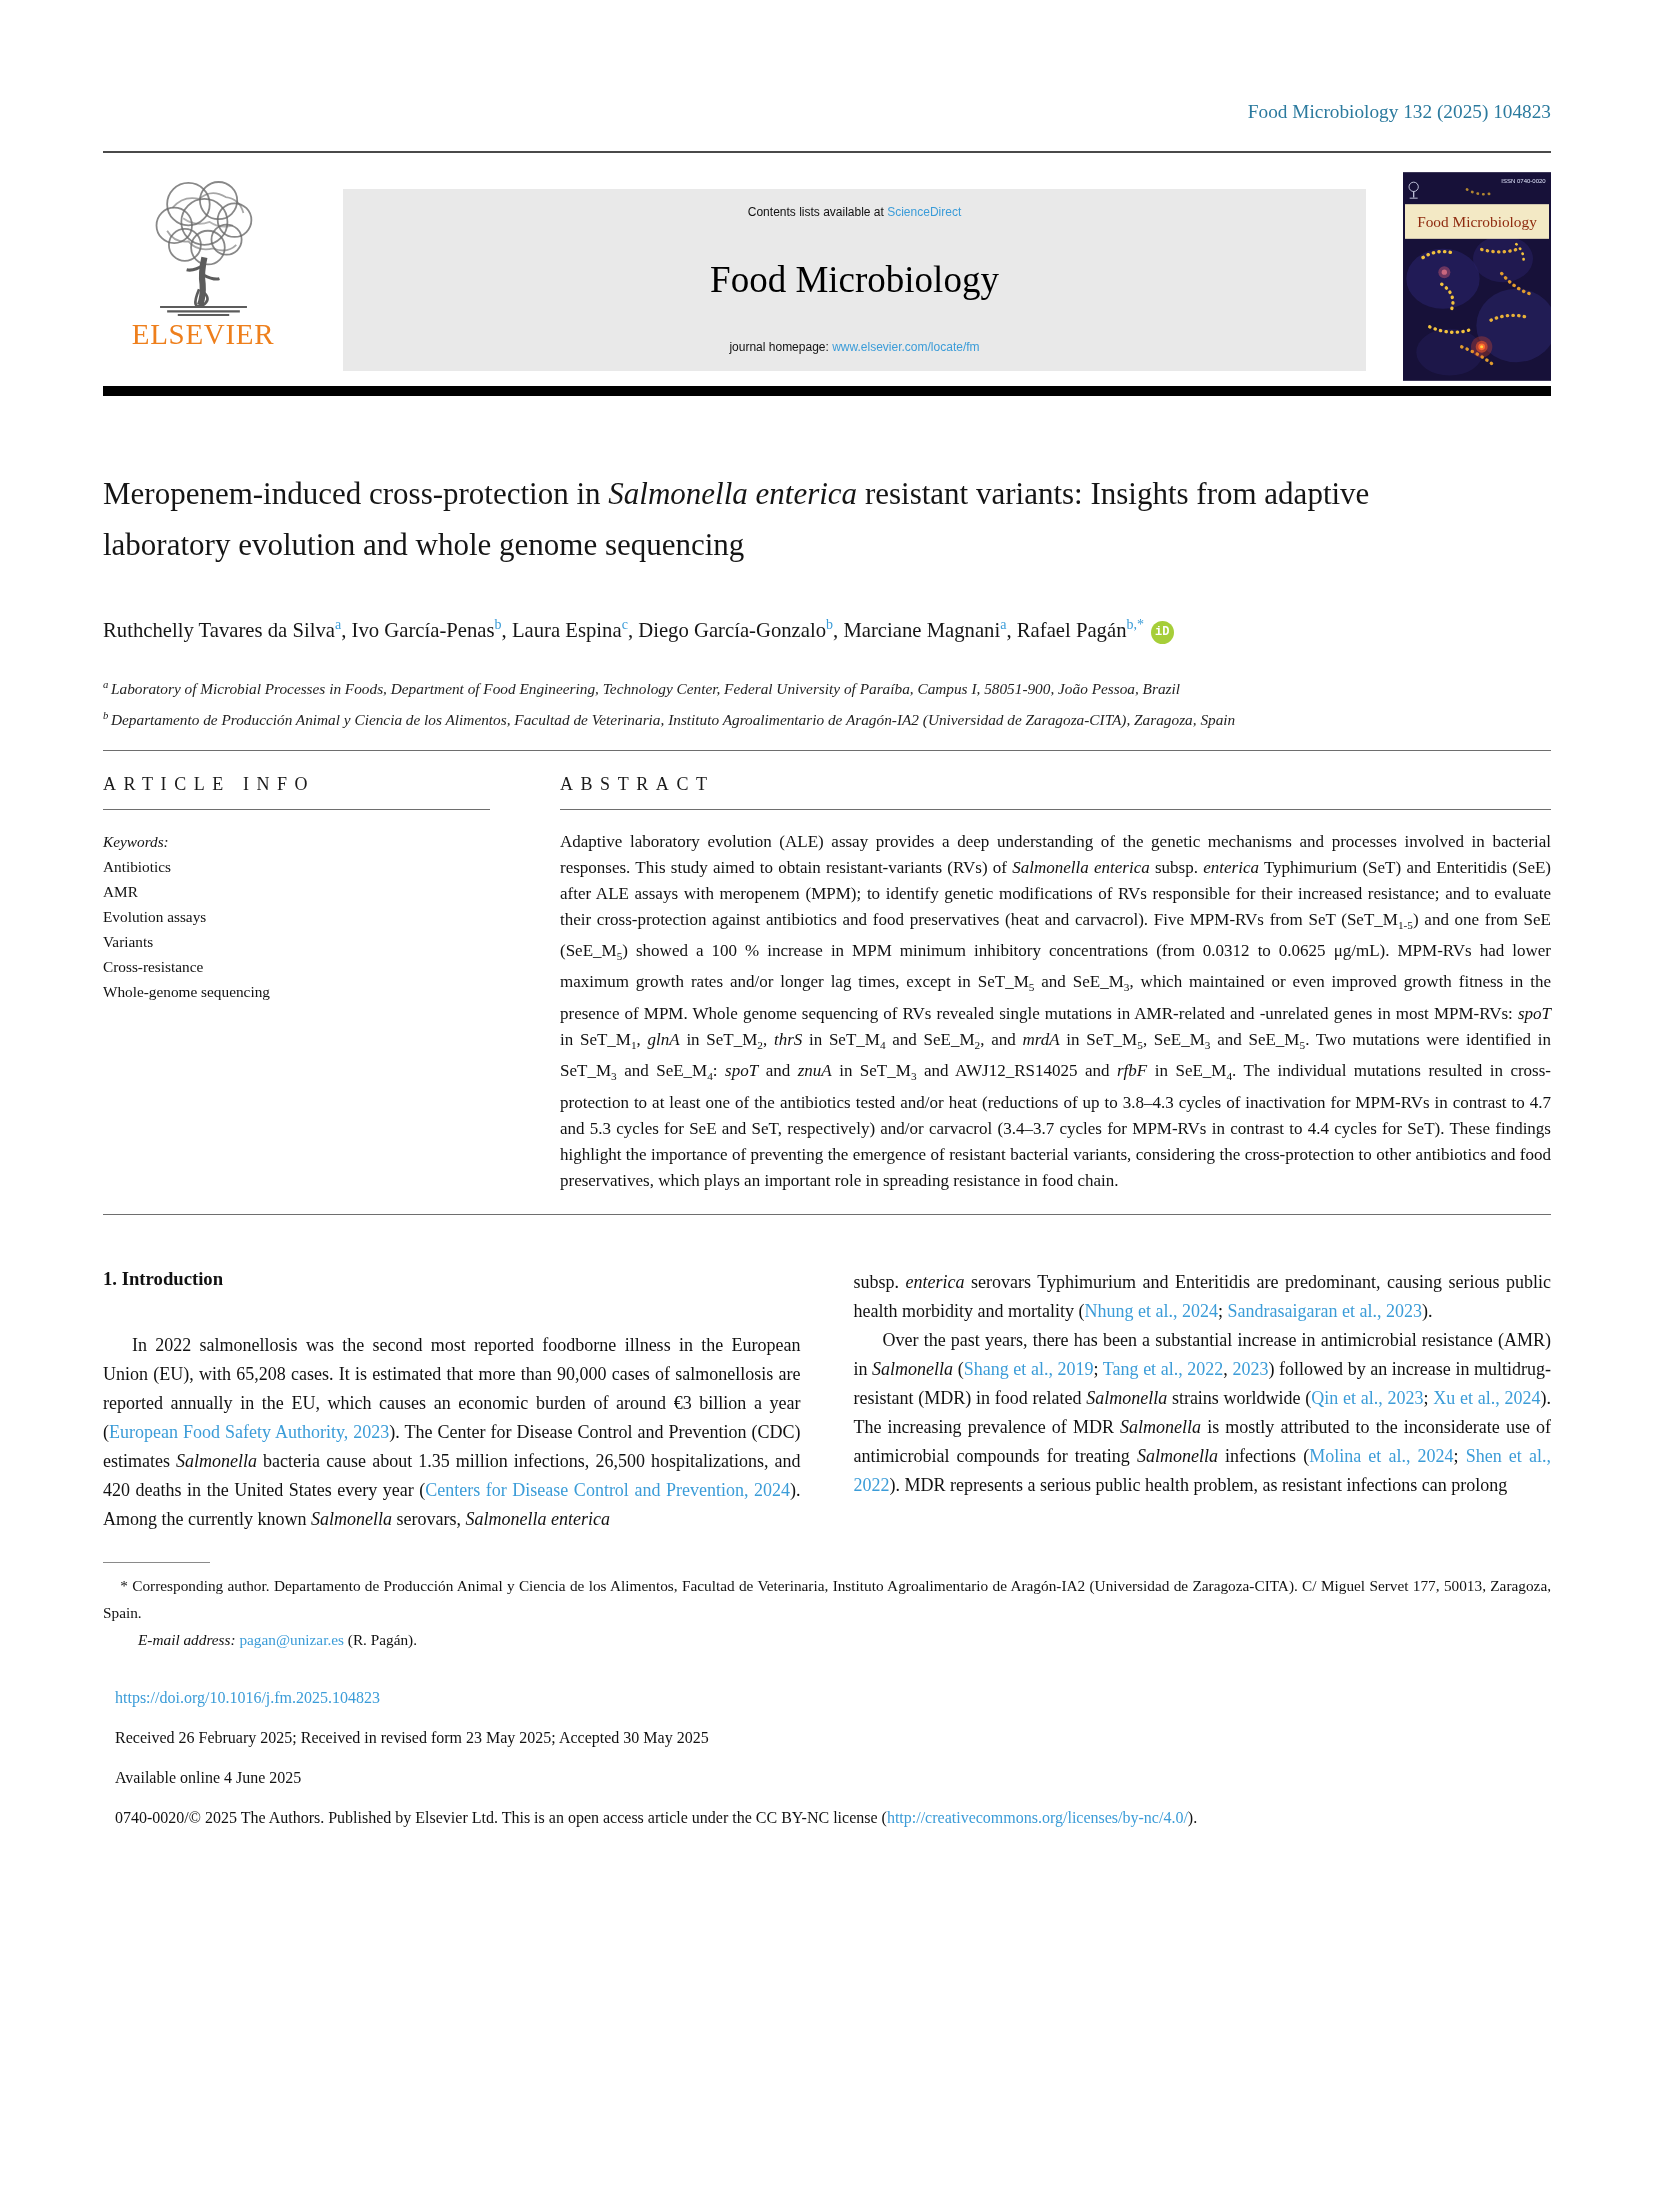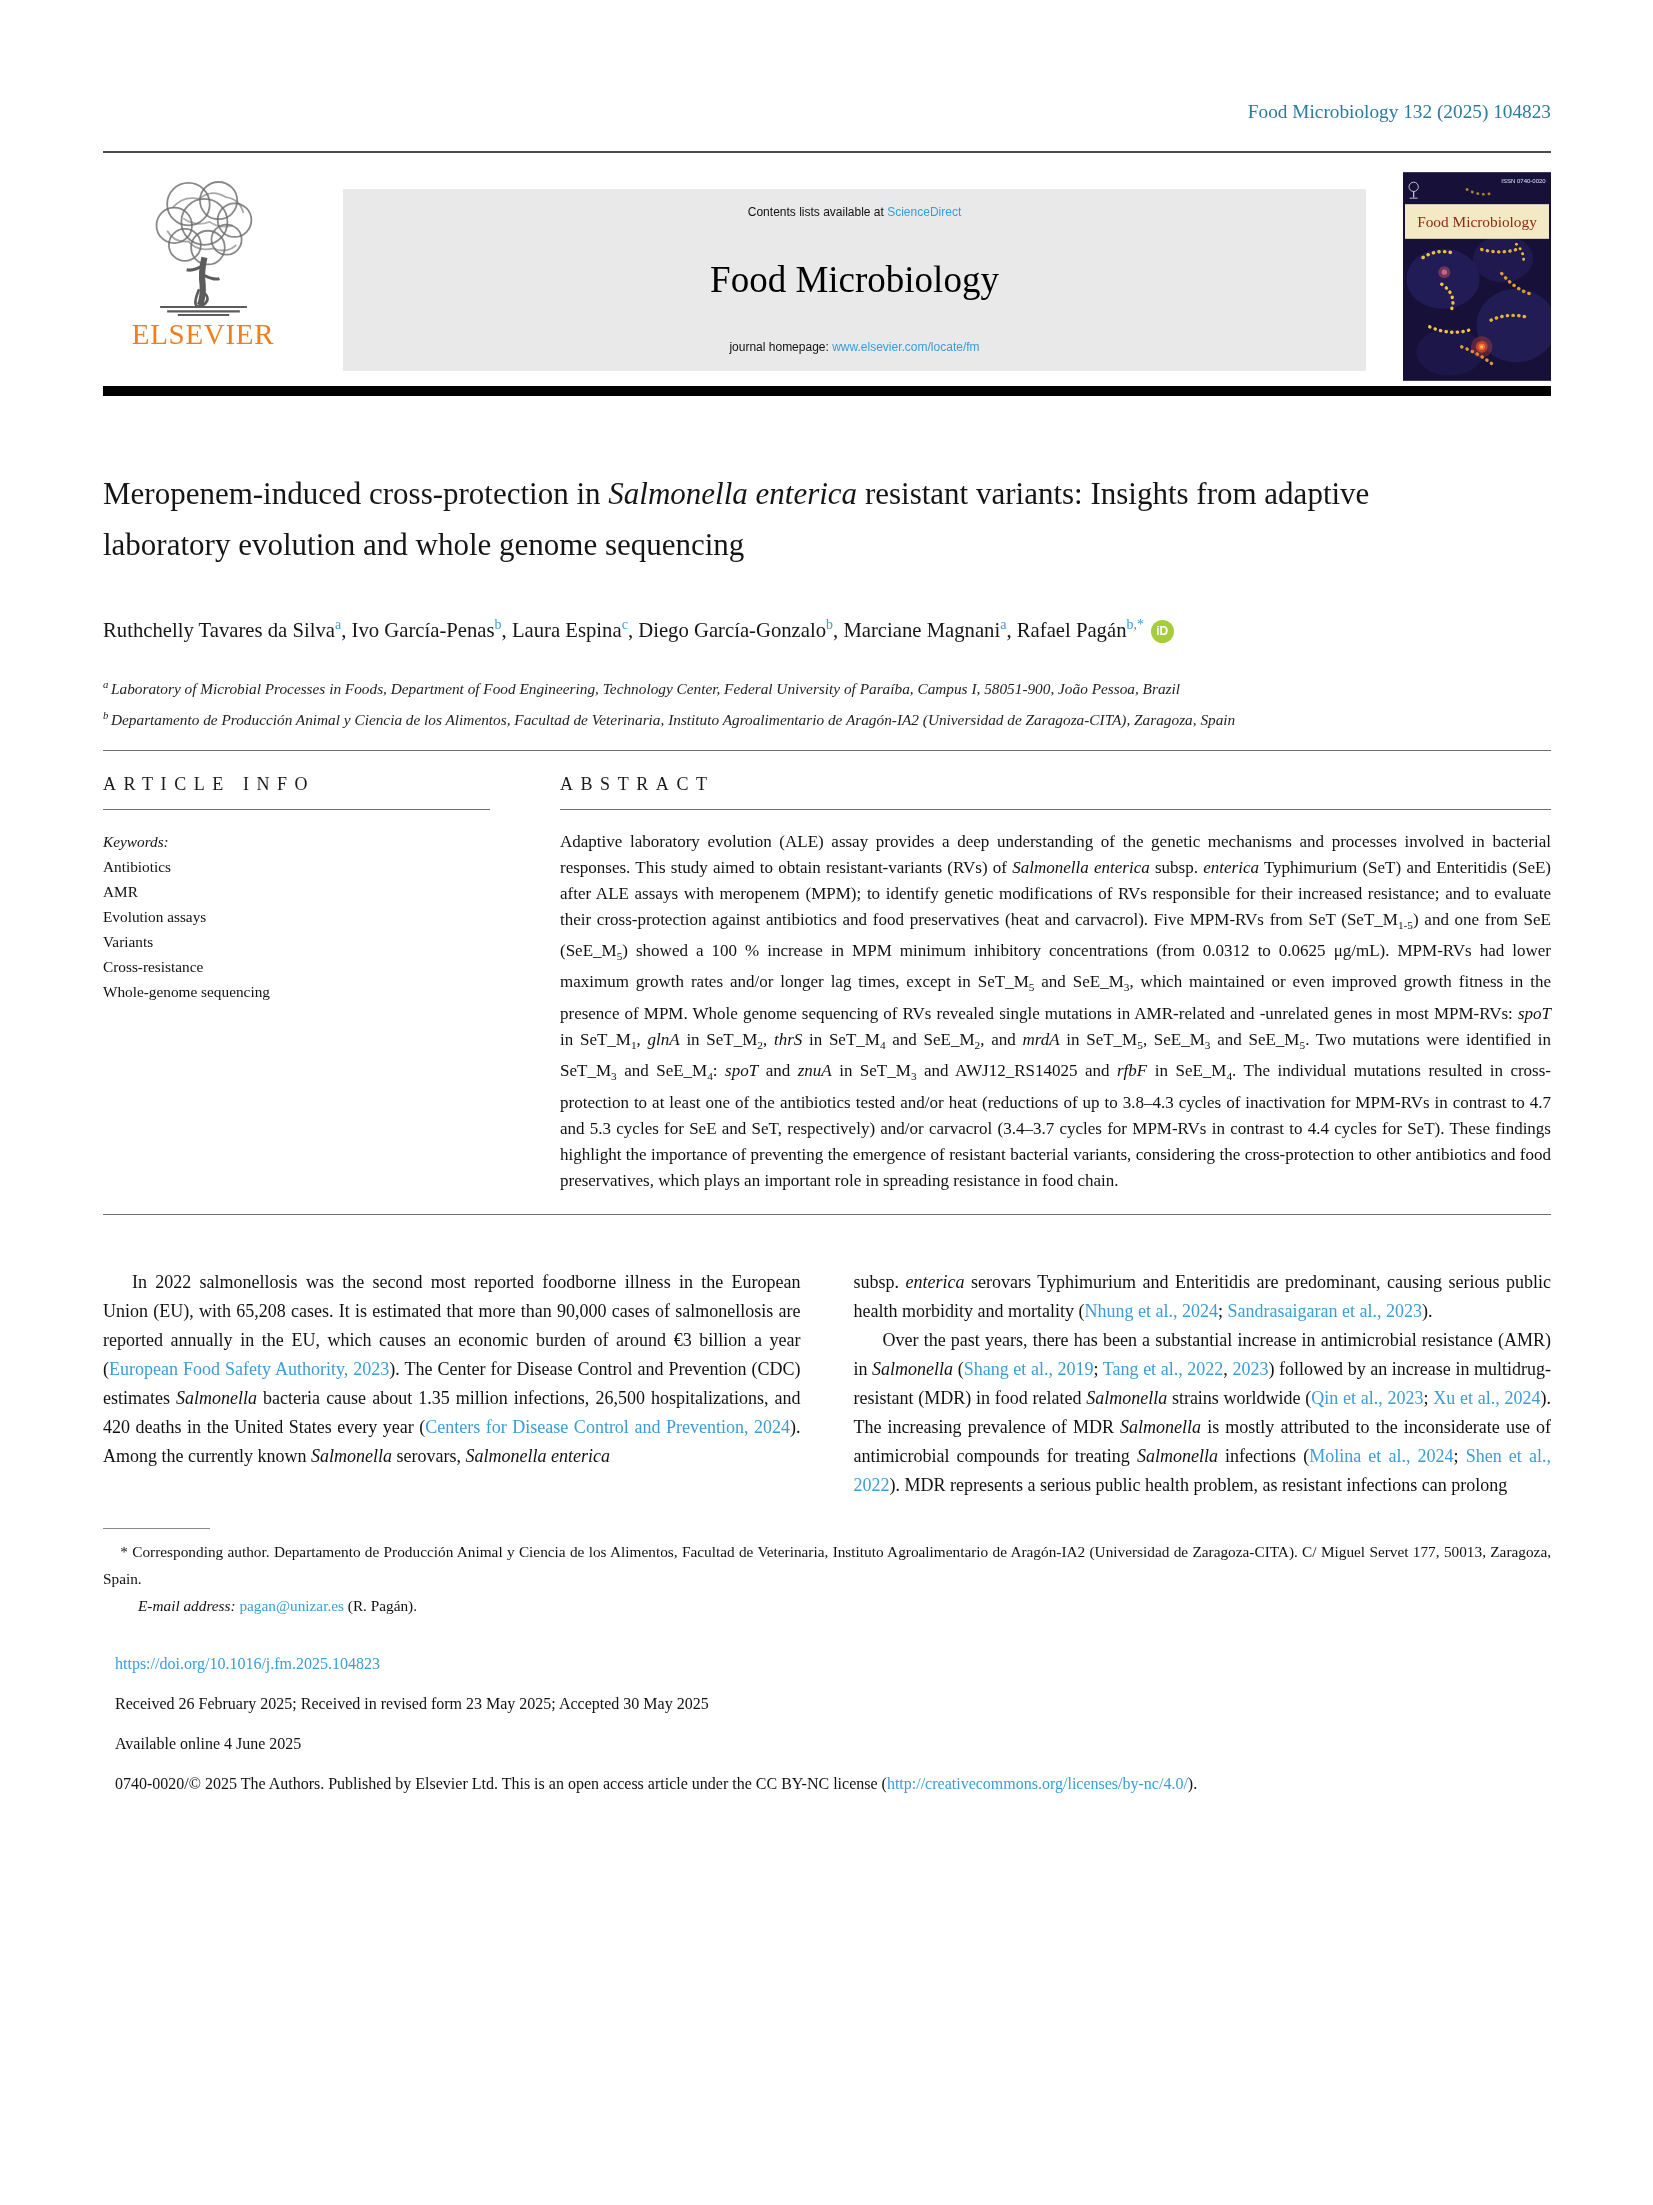--- a/index.html
+++ b/index.html
@@ -66,21 +66,21 @@
     line-height:51px;
     max-width:1294px;color:#151515;
   }
   .authors{
     margin-top:37px;font-size:20.7px;line-height:35px;max-width:1320px;color:#151515;
   }
   .authors sup{color:var(--link);font-size:14px;}
   .orcid{
     display:inline-block;width:23px;height:23px;border-radius:50%;
     background:var(--orcid-green);color:#fff;
-    font-family:Liberation Sans, sans-serif;font-size:12px;font-weight:bold;
+    font-family:Liberation Mono, monospace;font-size:12px;font-weight:bold;
     text-align:center;line-height:23px;margin-left:6.7px;vertical-align:1.3px;
   }
   .affils{margin-top:23px;font-size:15.3px;font-style:italic;line-height:27px;color:#222;}
   .affil sup{font-size:10.7px;margin-right:2.7px;}
   
   .rule-mid{margin-top:17.3px;}
   .info-abstract{display:flex;margin-top:23px;}
   .info-col{width:387px;flex:0 0 auto;margin-right:70px;}
   .abs-col{flex:1;}
   .sec-head{
@@ -232,20 +232,21 @@
       <div class="sec-head">ABSTRACT</div>
       <div class="rule-sm"></div>
       <p class="abstract"><span>Adaptive laboratory evolution (ALE) assay provides a deep understanding of the genetic mechanisms and processes involved in bacterial responses. This study aimed to obtain resistant-variants (RVs) of </span><i>Salmonella enterica</i><span> subsp. </span><i>enterica</i><span> Typhimurium (SeT) and Enteritidis (SeE) after ALE assays with meropenem (MPM); to identify genetic modifications of RVs responsible for their increased resistance; and to evaluate their cross-protection against antibiotics and food preservatives (heat and carvacrol). Five MPM-RVs from SeT (SeT_M</span><sub>1-5</sub><span>) and one from SeE (SeE_M</span><sub>5</sub><span>) showed a 100 % increase in MPM minimum inhibitory concentrations (from 0.0312 to 0.0625 μg/mL). MPM-RVs had lower maximum growth rates and/or longer lag times, except in SeT_M</span><sub>5</sub><span> and SeE_M</span><sub>3</sub><span>, which maintained or even improved growth fitness in the presence of MPM. Whole genome sequencing of RVs revealed single mutations in AMR-related and -unrelated genes in most MPM-RVs: </span><i>spoT</i><span> in SeT_M</span><sub>1</sub><span>, </span><i>glnA</i><span> in SeT_M</span><sub>2</sub><span>, </span><i>thrS</i><span> in SeT_M</span><sub>4</sub><span> and SeE_M</span><sub>2</sub><span>, and </span><i>mrdA</i><span> in SeT_M</span><sub>5</sub><span>, SeE_M</span><sub>3</sub><span> and SeE_M</span><sub>5</sub><span>. Two mutations were identified in SeT_M</span><sub>3</sub><span> and SeE_M</span><sub>4</sub><span>: </span><i>spoT</i><span> and </span><i>znuA</i><span> in SeT_M</span><sub>3</sub><span> and AWJ12_RS14025 and </span><i>rfbF</i><span> in SeE_M</span><sub>4</sub><span>. The individual mutations resulted in cross-protection to at least one of the antibiotics tested and/or heat (reductions of up to 3.8–4.3 cycles of inactivation for MPM-RVs in contrast to 4.7 and 5.3 cycles for SeE and SeT, respectively) and/or carvacrol (3.4–3.7 cycles for MPM-RVs in contrast to 4.4 cycles for SeT). These findings highlight the importance of preventing the emergence of resistant bacterial variants, considering the cross-protection to other antibiotics and food preservatives, which plays an important role in spreading resistance in food chain.</span></p>
     </div>
   </div>
 
   <div class="rule-full rule-bottom"></div>
 
   <div class="intro">
     <div class="intro-col">
+      <h2>1.  Introduction</h2>
       <p class="indent"><span>In 2022 salmonellosis was the second most reported foodborne illness in the European Union (EU), with 65,208 cases. It is estimated that more than 90,000 cases of salmonellosis are reported annually in the EU, which causes an economic burden of around €3 billion a year (</span><span class="lnk">European Food Safety Authority, 2023</span><span>). The Center for Disease Control and Prevention (CDC) estimates </span><i>Salmonella</i><span> bacteria cause about 1.35 million infections, 26,500 hospitalizations, and 420 deaths in the United States every year (</span><span class="lnk">Centers for Disease Control and Prevention, 2024</span><span>). Among the currently known </span><i>Salmonella</i><span> serovars, </span><i>Salmonella enterica</i></p>
     </div>
     <div class="intro-col">
       <p><span>subsp. </span><i>enterica</i><span> serovars Typhimurium and Enteritidis are predominant, causing serious public health morbidity and mortality (</span><span class="lnk">Nhung et al., 2024</span><span>; </span><span class="lnk">Sandrasaigaran et al., 2023</span><span>).</span></p>
       <p class="indent"><span>Over the past years, there has been a substantial increase in antimicrobial resistance (AMR) in </span><i>Salmonella</i><span> (</span><span class="lnk">Shang et al., 2019</span><span>; </span><span class="lnk">Tang et al., 2022</span><span>, </span><span class="lnk">2023</span><span>) followed by an increase in multidrug-resistant (MDR) in food related </span><i>Salmonella</i><span> strains worldwide (</span><span class="lnk">Qin et al., 2023</span><span>; </span><span class="lnk">Xu et al., 2024</span><span>). The increasing prevalence of MDR </span><i>Salmonella</i><span> is mostly attributed to the inconsiderate use of antimicrobial compounds for treating </span><i>Salmonella</i><span> infections (</span><span class="lnk">Molina et al., 2024</span><span>; </span><span class="lnk">Shen et al., 2022</span><span>). MDR represents a serious public health problem, as resistant infections can prolong</span></p>
     </div>
   </div>
 
   <div class="footer">
     <div class="fn-rule"></div>

